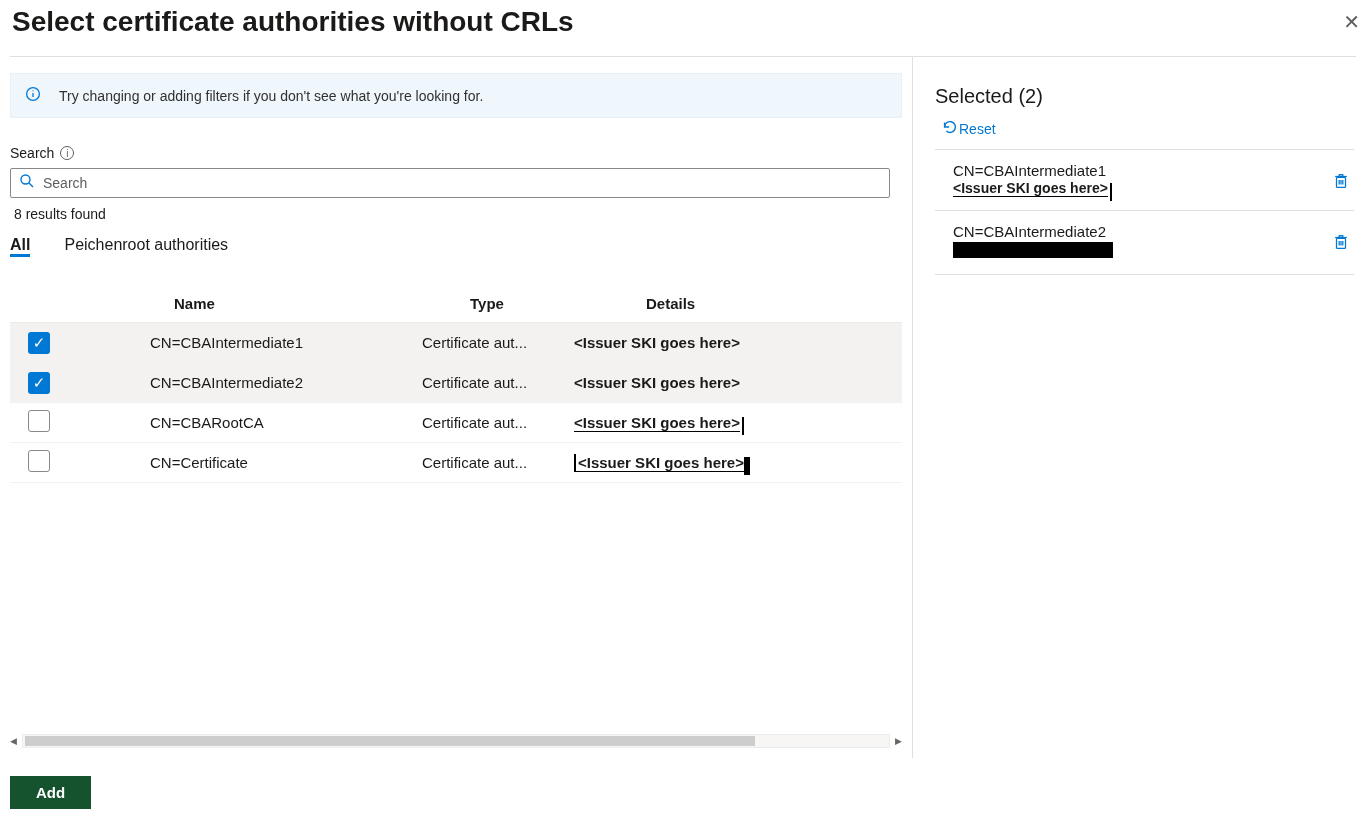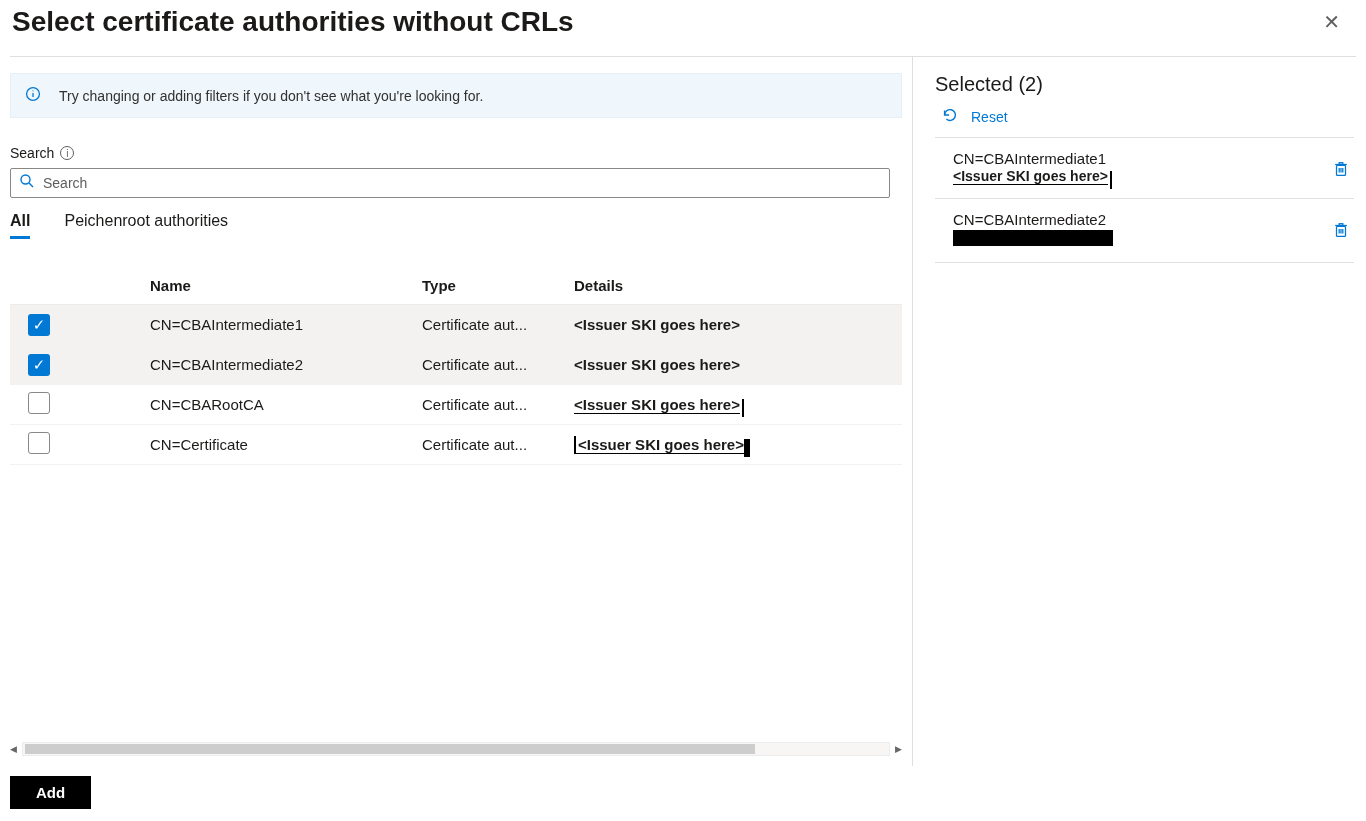--- a/index.html
+++ b/index.html
@@ -1,20 +1,20 @@
 <!DOCTYPE html>
 <html><head>
 <meta charset="utf-8">
 <style>
   * { box-sizing: border-box; margin: 0; padding: 0; }
   html, body { width: 1366px; height: 821px; font-family: "Segoe UI", Arial, sans-serif; color: #1b1a19; background: #fff; overflow: hidden; }
   .root { display: flex; flex-direction: column; height: 100%; }
 
   
-  .header { display: flex; align-items: flex-start; justify-content: space-between; padding: 6px 20px 18px 12px; }
+  .header { display: flex; align-items: flex-start; justify-content: space-between; padding: 6px 0 18px 12px; }
   .title { font-size: 28px; font-weight: 600; }
   .close { font-size: 20px; font-weight: 300; color: #605e5c; cursor: pointer; padding: 6px; line-height: 1; }
 
   .hr { border: none; border-top: 1px solid #e1dfdd; margin: 0 10px; }
 
   
   .body { flex: 1; display: flex; overflow: hidden; }
   .left { width: 912px; display: flex; flex-direction: column; padding: 16px 10px 0 10px; position: relative; }
   .divider { width: 1px; background: #e1dfdd; margin: 0 10px 0 0; }
   .right { flex: 1; padding: 12px 12px 0 12px; }
@@ -29,26 +29,26 @@
   .info-small { display:inline-flex; width:14px; height:14px; border:1px solid #605e5c; border-radius:50%; align-items:center; justify-content:center; font-size:10px; color:#605e5c; }
   .search-box { margin-top: 6px; width: 880px; height: 30px; border: 1px solid #8a8886; border-radius: 2px; display: flex; align-items: center; padding: 0 8px; gap: 8px; }
   .search-box svg { width: 16px; height: 16px; }
   .search-box input { flex: 1; border: none; outline: none; font-size: 14px; color: #323130; background: transparent; }
   .search-box input::placeholder { color: #605e5c; }
 
   .results-count { font-size: 14px; margin: 8px 2px 0 4px; }
 
   
   .tabs { display: flex; gap: 34px; margin-top: 14px; font-size: 16px; }
-  .tab { cursor: pointer; padding-bottom: 6px; }
+  .tab { cursor: pointer; }
   .tab.active { font-weight: 600; border-bottom: 3px solid #0078d4; }
 
   
   .table-wrap { margin-top: 28px; }
-  .thead { display: flex; font-weight: 600; font-size: 15px; padding: 10px 0; border-bottom: 1px solid #edebe9; }
+  .thead { display: flex; font-weight: 600; font-size: 15px; padding: 10px 0; border-bottom: 1px solid #edebe9; gap: 24px; }
   .col-check { width: 140px; padding-left: 18px; }
   .col-name  { width: 272px; }
   .col-type  { width: 152px; }
   .col-det   { flex: 1; }
 
   .trow { display: flex; align-items: center; font-size: 15px; height: 40px; border-bottom: 1px solid #f3f2f1; }
   .trow.selected { background: #f3f2f1; }
   .check { width: 22px; height: 22px; border-radius: 3px; display:inline-flex; align-items:center; justify-content:center; }
   .check.box { border: 1px solid #8a8886; background:#fff; }
   .check.on { background: #0078d4; color:#fff; }
@@ -60,35 +60,35 @@
   .det-bracket-left  { border-left: 2px solid #000; padding-left:2px; }
   .det-bracket-right { display:inline-block; width:6px; height:18px; background:#000; position:relative; top:3px; }
 
   
   .hscroll { position:absolute; left:10px; right:10px; bottom:10px; height:14px; display:flex; align-items:center; }
   .hscroll .arrow { width:12px; font-size:9px; color:#666; }
   .hscroll .track { flex:1; height:14px; background:#f7f6f5; position:relative; border:1px solid #ececec; }
   .hscroll .thumb { position:absolute; left:2px; top:1px; bottom:1px; width:730px; background:#cdcdcd; }
 
   
-  .sel-title { font-size: 20px; font-weight: 400; margin-top:4px; }
-  .reset { display: inline-flex; align-items: center; gap: 12px; color: #0078d4; margin: 10px 0 10px 6px; cursor: pointer; font-size: 14px; }
+  .sel-title { font-size: 20px; font-weight: 400; margin-top:16px; }
+  .reset { display: inline-flex; align-items: center; gap: 0; color: #0078d4; margin: 10px 0 10px 6px; cursor: pointer; font-size: 14px; }
   .reset svg { width: 18px; height: 18px; color:#0078d4; }
 
   .sel-list { border-top: 1px solid #e1dfdd; }
   .sel-item { display:flex; align-items:flex-start; justify-content:space-between; gap:8px; padding: 12px 4px 12px 18px; border-bottom: 1px solid #e1dfdd; }
   .sel-text { font-size: 15px; }
   .sel-sub { font-weight: 700; font-size: 14px; display:inline-flex; align-items:center; }
   .redact { display:inline-block; width:160px; height:16px; background:#000; }
   .trash { color:#0078d4; cursor:pointer; padding-top:10px; }
   .trash svg { width:18px; height:18px; }
 
   
   .footer { padding: 10px 10px 12px 10px; }
-  .btn-primary { background:#000000; color:#fff; border:none; font-size:15px; font-weight:600; padding: 8px 26px; cursor:pointer; }
+  .btn-primary { background:#14532d; color:#fff; border:none; font-size:15px; font-weight:600; padding: 8px 26px; cursor:pointer;margin-top:8px; }
 </style>
 </head>
 <body>
 
 <div class="root">
 
   <div class="header">
     <div class="title">Select certificate authorities without CRLs</div>
     <div class="close">✕</div>
   </div>
@@ -117,20 +117,21 @@
         </div>
         <div class="search-box">
           <span>
             <svg viewBox="0 0 16 16" fill="none" stroke="#0078d4" stroke-width="1.4">
                 <circle cx="6.5" cy="6.5" r="4.5"></circle>
                 <line x1="10" y1="10" x2="14" y2="14"></line>
               </svg>
           </span>
           <input type="text" placeholder="Search" style="">
         </div>
+        <div class="results-count">8 results found</div>
       </div>
 
       <div class="tabs">
         <div class="tab active">All</div>
         <div class="tab">Peichenroot authorities</div>
       </div>
 
       <div class="table-wrap">
         <div class="thead">
           <div class="col-check"></div>

